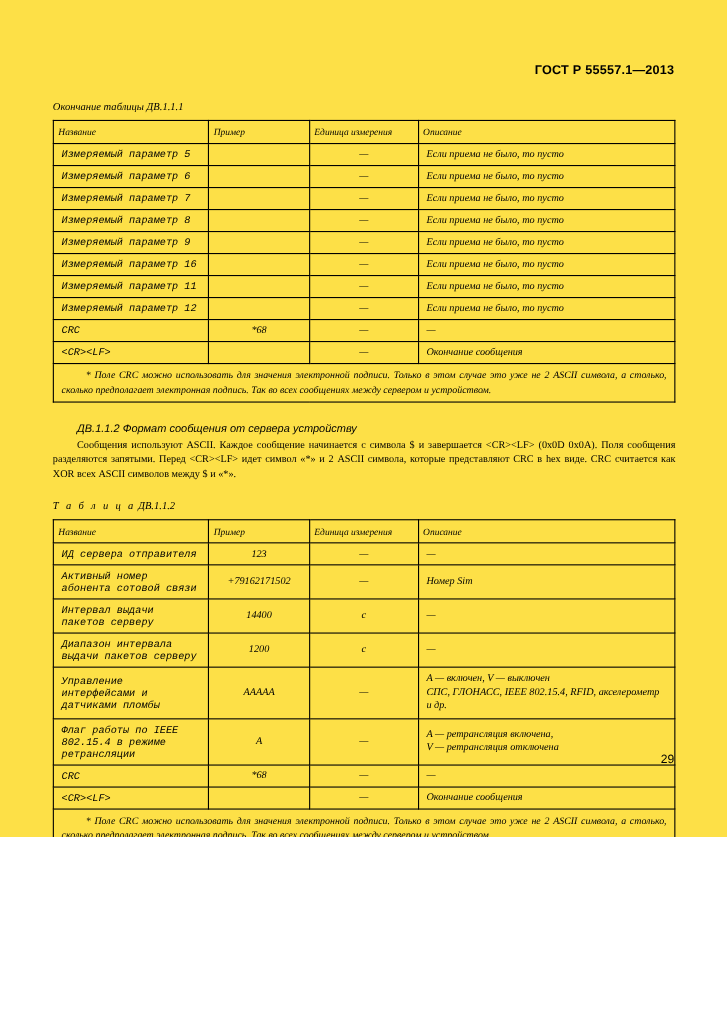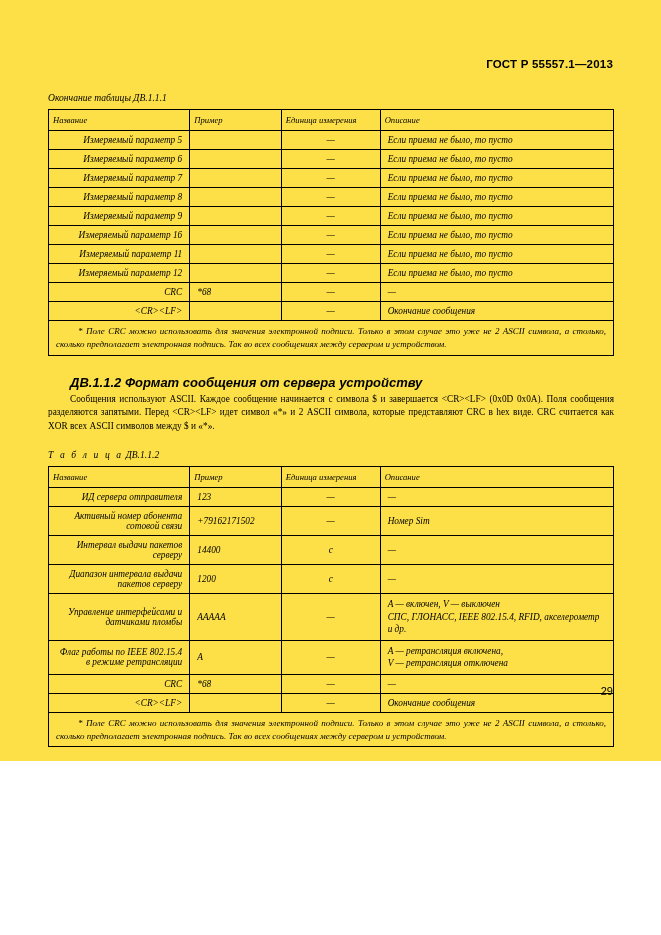--- a/index.html
+++ b/index.html
@@ -64,42 +64,42 @@
     vertical-align: middle;
     font-weight: normal;
   }
   table.gost thead th {
     text-align: left;
     font-style: italic;
     font-size: 8.6px;
     padding: 5px 4px;
     border-bottom-width: 1.4px;
   }
-  table.gost tbody td.c-name   { text-align: right;   }
-  table.gost tbody td.c-ex     { text-align: left; }
+  table.gost tbody td.c-name   { text-align: left; font-family: Liberation Mono, monospace;   }
+  table.gost tbody td.c-ex     { text-align: center; }
   table.gost tbody td.c-unit   { text-align: center; }
   table.gost tbody td.c-desc   { text-align: left;   }
   td.c-desc.center { text-align: center; }
   .col-name { width: 25.0%; }
   .col-ex   { width: 16.2%; }
   .col-unit { width: 17.5%; }
   .col-desc { width: 41.3%; }
   .note-cell {
     text-align: justify;
     font-style: italic;
     font-size: 9.0px;
     line-height: 1.42;
     padding: 5px 8px 6px 8px;
   }
   .note-cell .indent { display: inline-block; width: 22px; }
   .sec-head {
     font-family: "Liberation Sans", sans-serif;
-    font-weight: bold;
-    font-style: italic;
-    font-size: 13px;
+    font-weight: normal;
+    font-style: italic;
+    font-size: 10px;
     margin: 19px 0 0 22px;
   }
   .sec-body {
     font-family: "Liberation Serif", serif;
     font-size: 9.3px;
     line-height: 1.46;
     text-align: justify;
     margin-top: 3px;
   }
   .sec-body .indent { display: inline-block; width: 22px; }

